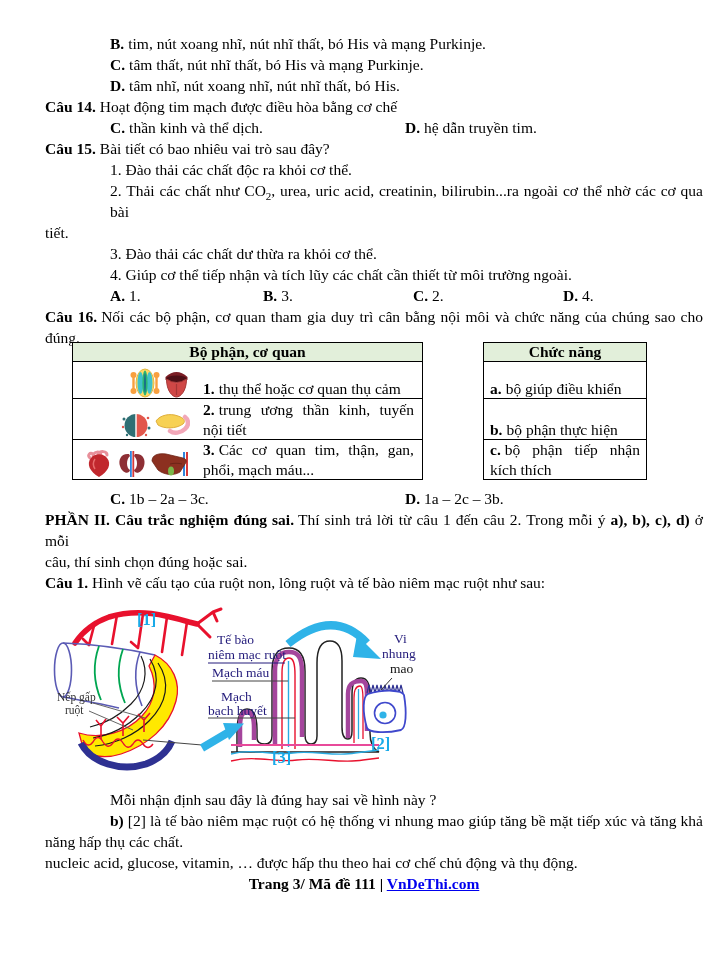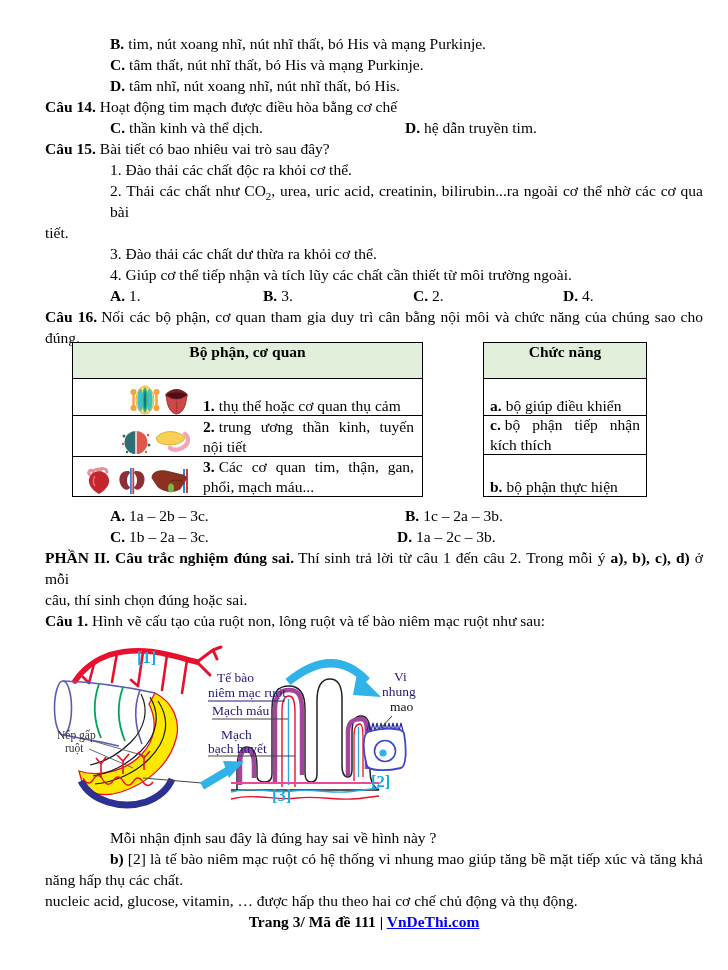--- a/index.html
+++ b/index.html
@@ -15,21 +15,21 @@
   .jl { text-align: justify; text-align-last: justify; font-family: Liberation Serif, serif; }
   .lbl { font-weight: bold; margin-right: 4px; }
   sub { font-size: 11px; line-height: 0; }
   .cols { position: relative; height: 21px; }
   .cell { position: absolute; top: 0; white-space: nowrap; }
 
   .tables { display: flex; margin: -6px 0 8px 27px; }
   .tbl { border: 1.5px solid #000; background: #fff; }
   .tbl-left { width: 351px; }
   .tbl-right { width: 164px; margin-left: 60px; }
-  .tbl-h { height: 36px; line-height: 18px; text-align: center; font-weight: bold;
+  .tbl-h { height: 19px; line-height: 18px; text-align: center; font-weight: bold;
            background: #e2efda; border-bottom: 1.5px solid #000; }
   .trow { display: flex; align-items: flex-end; border-bottom: 1.5px solid #000; }
   .trow:last-child { border-bottom: none; }
   .r1 { height: 37px; } .r2 { height: 41px; } .r3 { height: 39px; }
   .icons { width: 130px; flex: none; display: flex; justify-content: flex-end;
            align-items: center; gap: 3px; padding-right: 13px; }
   .txt { flex: 1; text-align: justify; padding-right: 8px; line-height: 19.5px; }
   .tbl-right .txt { padding: 0 6px; }
 
   .figure { height: 192px; margin-top: 4px; }
@@ -143,36 +143,32 @@
         </div>
         <div class="txt"><b class="lbl">3.</b><span>Các cơ quan tim, thận, gan, phổi, mạch máu...</span></div>
       </div>
     </div>
 
     <div class="tbl tbl-right">
       <div class="tbl-h">Chức năng</div>
       <div class="trow r1">
           <div class="txt"><b class="lbl">a.</b><span>bộ giúp điều khiển</span></div>
         </div>
+      <div class="trow r2">
+          <div class="txt"><b class="lbl">b.</b><span>bộ phận thực hiện</span></div>
+        </div>
       <div class="trow r3">
           <div class="txt"><b class="lbl">c.</b><span>bộ phận tiếp nhận kích thích</span></div>
         </div>
-      <div class="trow r2">
-          <div class="txt"><b class="lbl">b.</b><span>bộ phận thực hiện</span></div>
-        </div>
     </div>
   </div>
 
-  <div class="cols">
-    <span class="cell" style="left:65px"><b class="lbl">A.</b><span>1a – 2b – 3c.</span></span>
-    <span class="cell" style="left:360px"><b class="lbl">B.</b><span>1c – 2a – 3b.</span></span>
-  </div>
   <div class="cols">
     <span class="cell" style="left:65px"><b class="lbl">C.</b><span>1b – 2a – 3c.</span></span>
-    <span class="cell" style="left:352px"><b class="lbl">D.</b><span>1a – 2c – 3b.</span></span>
+    <span class="cell" style="left:360px"><b class="lbl">D.</b><span>1a – 2c – 3b.</span></span>
   </div>
 
   <div class="ln jl"><b class="lbl">PHẦN II. Câu trắc nghiệm đúng sai.</b><span>Thí sinh trả lời từ câu 1 đến câu 2. Trong mỗi ý</span> <b>a), b), c), d)</b> <span>ở mỗi</span></div>
   <div class="ln">câu, thí sinh chọn đúng hoặc sai.</div>
 
   <div class="ln"><b class="lbl">Câu 1.</b><span>Hình vẽ cấu tạo của ruột non, lông ruột và tế bào niêm mạc ruột như sau:</span></div>
 
   <div class="figure">
     <svg width="650" height="192" viewBox="0 0 650 192">
 

